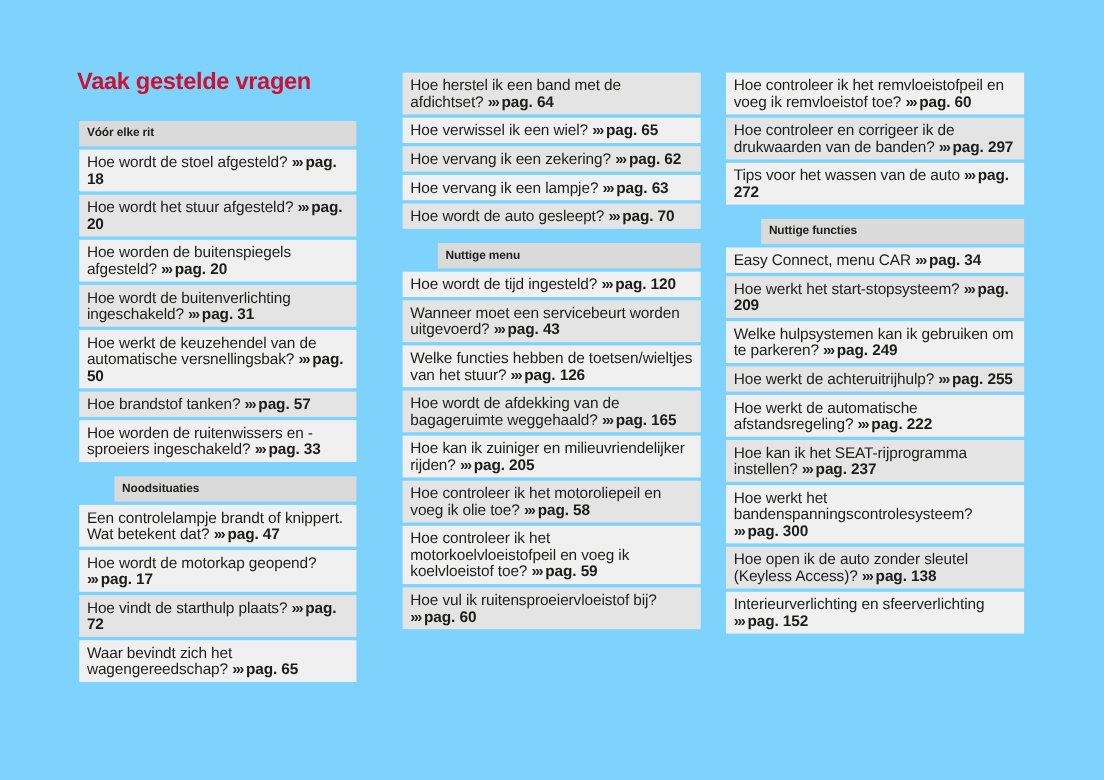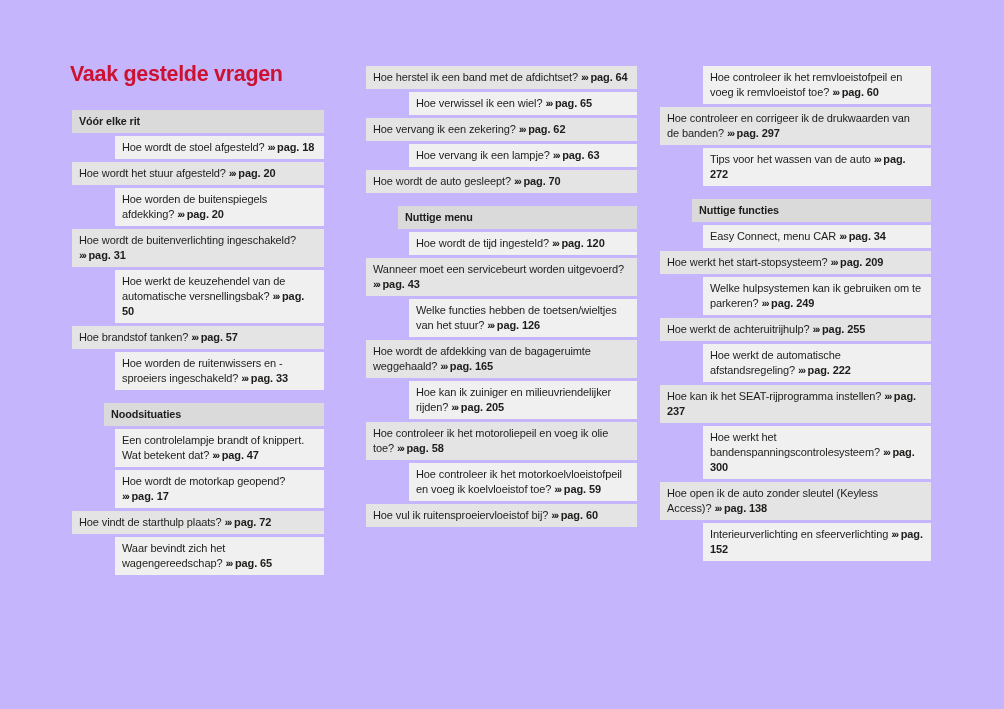--- a/index.html
+++ b/index.html
@@ -1,71 +1,71 @@
 <!DOCTYPE html>
 <html style="--accent: #cc1230; --row-light: #f0f0f0; --row-dark: #e4e4e4; --header-bg: #dadada; --text: #1d1d1b;"><head>
 <meta charset="utf-8">
 <style>
   html, body { margin: 0; padding: 0; background: #ffffff; }
   .page {
     position: relative;
     width: 1004px;
     height: 709px;
-    background: #c4b5fd;
+    background: #7dd3fc;
     font-family: "Liberation Sans", sans-serif;
     overflow: hidden;
   }
   .title {
     position: absolute;
     left: 70px;
     top: 62px;
     margin: 0;
     font-size: 21.5px;
     font-weight: bold;
     letter-spacing: -0.3px;
     color: var(--accent, #cc1230);
   }
   .col { position: absolute; }
   .col1 { left: 72px;  top: 110px; width: 252px; }
   .col2 { left: 366px; top: 66px;  width: 271px; }
   .col3 { left: 660px; top: 66px;  width: 271px; }
   .row {
     margin-bottom: 3px;
     padding: 4px 7px;
-    font-size: 11px;
+    font-size: 14px;
     line-height: 15px;
     letter-spacing: -0.1px;
     color: var(--text, #1d1d1b);
   }
   .row.header {
     background: var(--header-bg, #dadada);
     font-weight: bold;
     font-size: 10.8px;
   }
   .row.header:not(:first-child) { margin-top: 13px; margin-left: 32px; }
-  .row.item.tone-a { background: var(--row-light, #f0f0f0); margin-left: 43px; }
+  .row.item.tone-a { background: var(--row-light, #f0f0f0); }
   .row.item.tone-b { background: var(--row-dark, #e4e4e4); }
   .ref { font-weight: bold; }
   .arrow {
     font-weight: bold;
     letter-spacing: -1.5px;
     padding-right: 3px;
   }
 </style>
 </head>
 <body>
 
 <div class="page">
   <h1 class="title">Vaak gestelde vragen</h1>
   <div id="columns">
       <div class="col col1">
         <div class="row header"><span>Vóór elke rit</span></div>
         <div class="row item tone-a"><span>Hoe wordt de stoel afgesteld?</span> <span class="ref"><span class="arrow">›››</span><span>pag. 18</span></span></div>
         <div class="row item tone-b"><span>Hoe wordt het stuur afgesteld?</span> <span class="ref"><span class="arrow">›››</span><span>pag. 20</span></span></div>
-        <div class="row item tone-a"><span>Hoe worden de buitenspiegels afdekking?</span> <span class="ref"><span class="arrow">›››</span><span>pag. 20</span></span></div>
+        <div class="row item tone-a"><span>Hoe worden de buitenspiegels afgesteld?</span> <span class="ref"><span class="arrow">›››</span><span>pag. 20</span></span></div>
         <div class="row item tone-b"><span>Hoe wordt de buitenverlichting ingeschakeld?</span> <span class="ref"><span class="arrow">›››</span><span>pag. 31</span></span></div>
         <div class="row item tone-a"><span>Hoe werkt de keuzehendel van de automatische versnellingsbak?</span> <span class="ref"><span class="arrow">›››</span><span>pag. 50</span></span></div>
         <div class="row item tone-b"><span>Hoe brandstof tanken?</span> <span class="ref"><span class="arrow">›››</span><span>pag. 57</span></span></div>
         <div class="row item tone-a"><span>Hoe worden de ruitenwissers en -sproeiers ingeschakeld?</span> <span class="ref"><span class="arrow">›››</span><span>pag. 33</span></span></div>
         <div class="row header"><span>Noodsituaties</span></div>
         <div class="row item tone-a"><span>Een controlelampje brandt of knippert. Wat betekent dat?</span> <span class="ref"><span class="arrow">›››</span><span>pag. 47</span></span></div>
         <div class="row item tone-a"><span>Hoe wordt de motorkap geopend?</span> <span class="ref"><span class="arrow">›››</span><span>pag. 17</span></span></div>
         <div class="row item tone-b"><span>Hoe vindt de starthulp plaats?</span> <span class="ref"><span class="arrow">›››</span><span>pag. 72</span></span></div>
         <div class="row item tone-a"><span>Waar bevindt zich het wagengereedschap?</span> <span class="ref"><span class="arrow">›››</span><span>pag. 65</span></span></div>
       </div>

